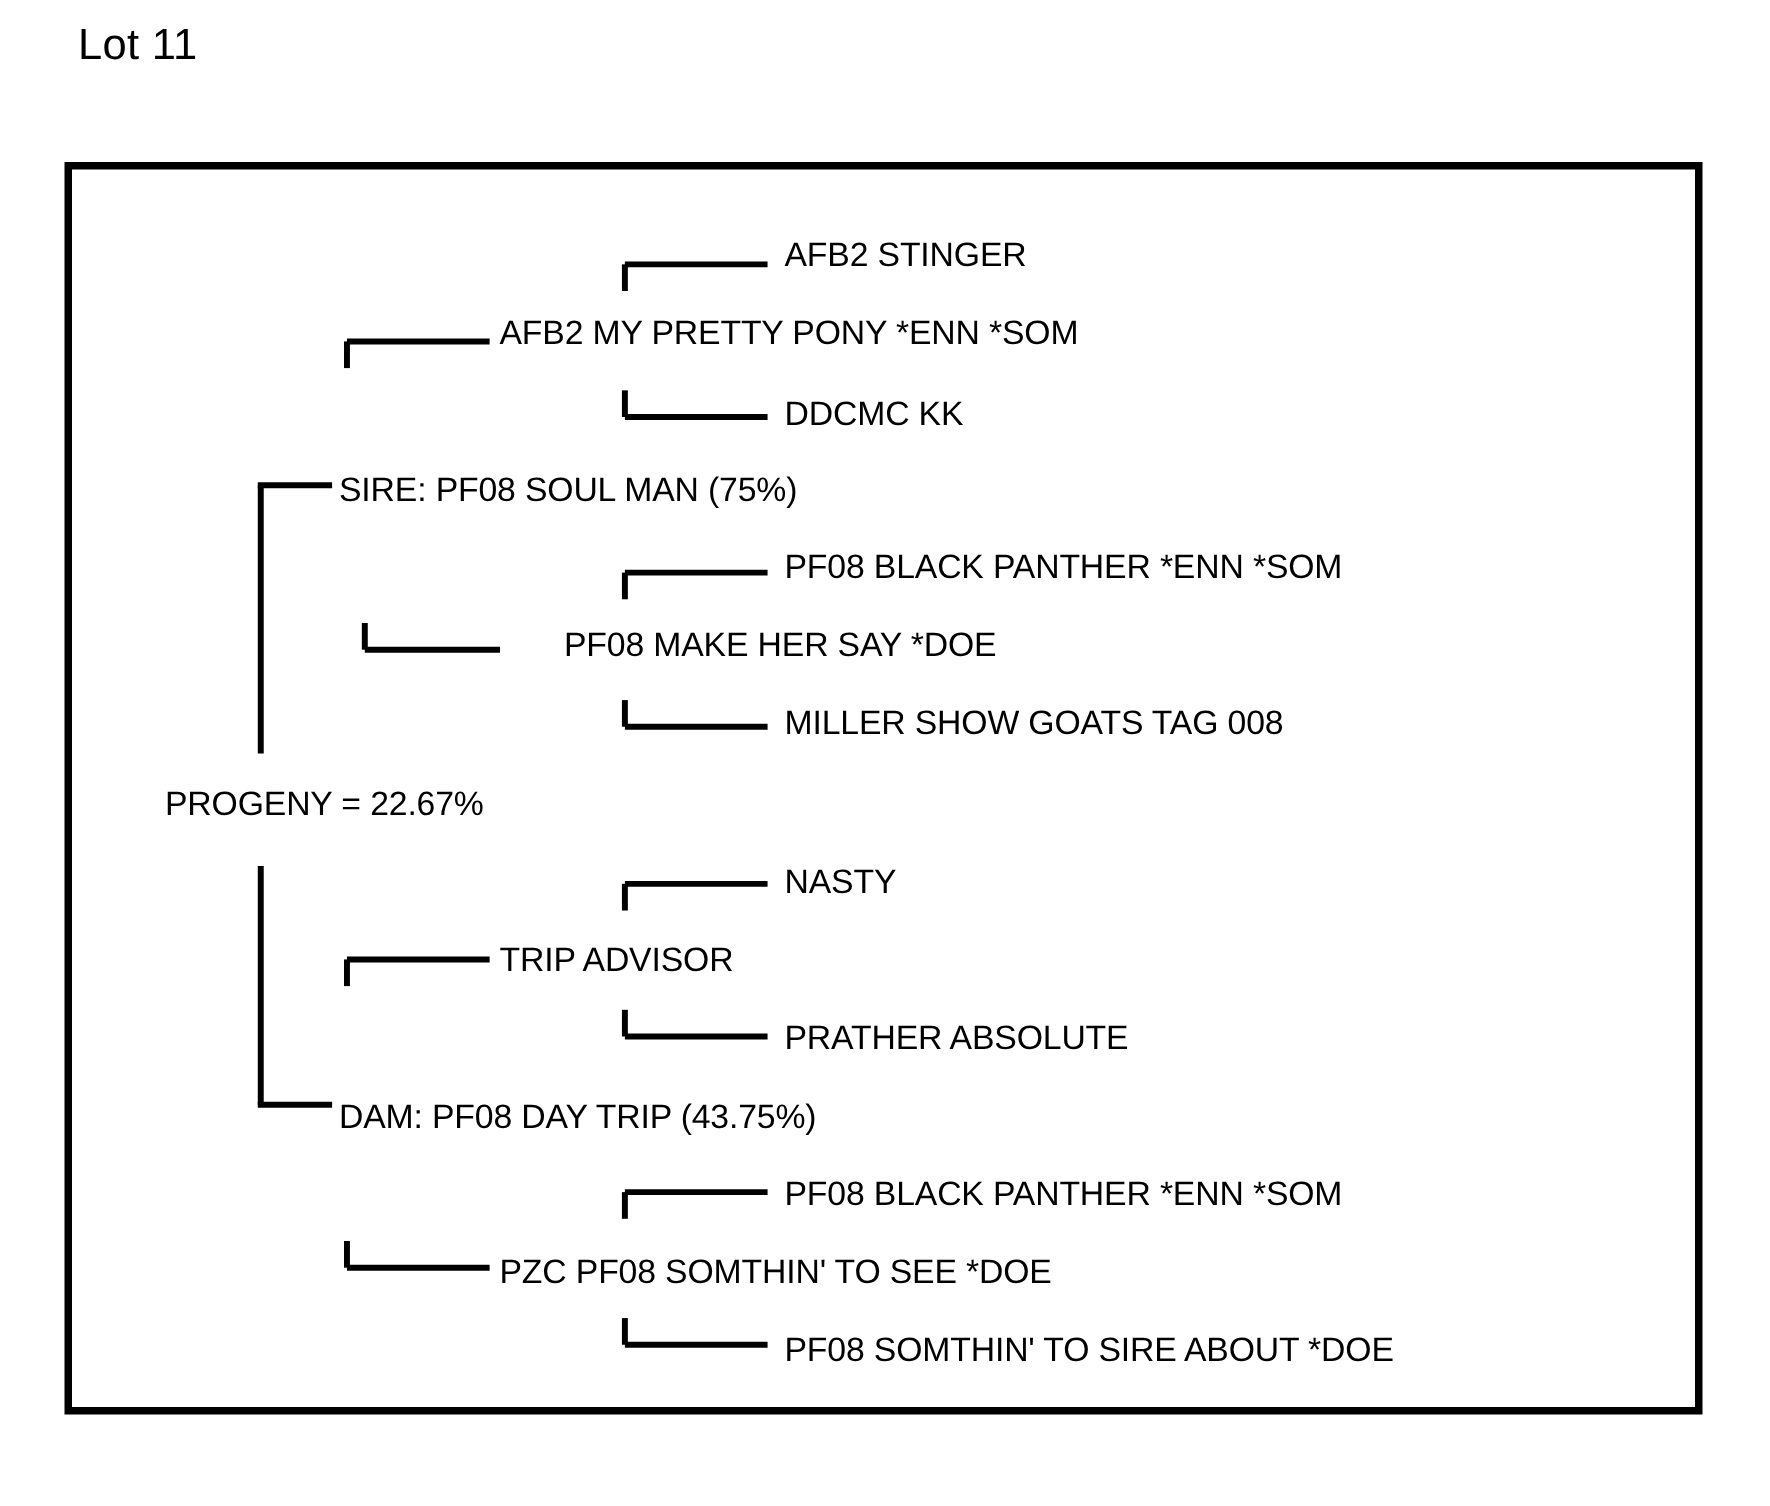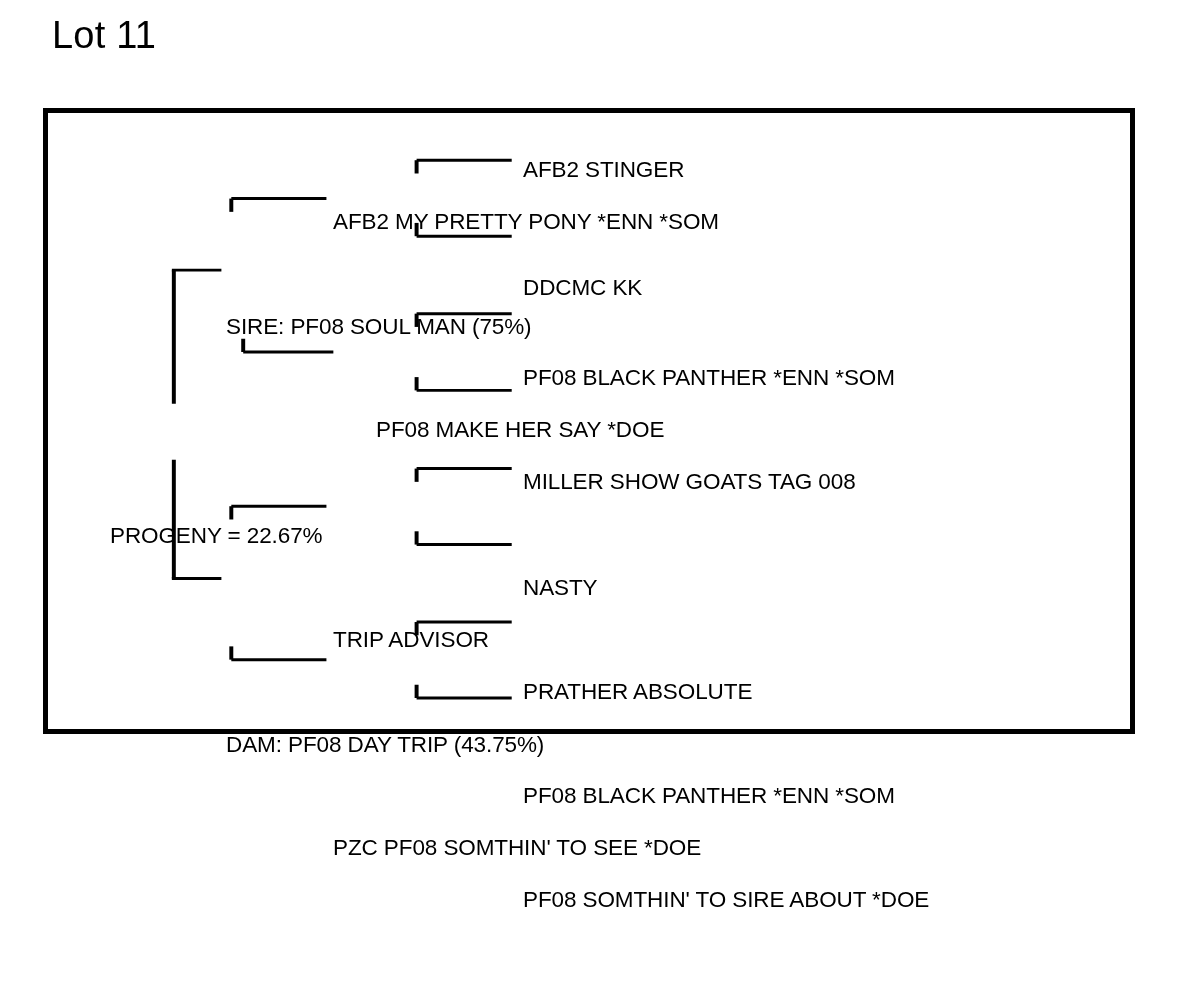--- a/index.html
+++ b/index.html
@@ -12,32 +12,32 @@
     height: 1004px;
     font-family: "Liberation Sans", sans-serif;
     color: #000000;
     position: relative;
     overflow: hidden;
   }
   #page-title {
     position: absolute;
     left: 52px;
     top: 14px;
-    font-size: 38px;
+    font-size: 29px;
     font-weight: 400;
     letter-spacing: 0.2px;
     color: #000;
     white-space: nowrap;
   }
   #pedigree-box {
     position: absolute;
     left: 43px;
     top: 108px;
     width: 1092px;
-    height: 626px;
+    height: 835px;
     border: 5px solid #000000;
     box-sizing: border-box;
     background: #ffffff;
   }
   #pedigree-canvas {
     position: absolute;
     left: 0;
     top: 0;
     width: 100%;
     height: 100%;
@@ -142,21 +142,21 @@
       <line x1="127" y1="470" x2="127" y2="631"></line>
       <line x1="125" y1="631" x2="175" y2="631"></line>
     </g>
 
   </svg>
 
   <div class="node-label" style="left:475px; top:46px;">AFB2 STINGER</div>
 
   <div class="node-label" style="left:285px; top:98px;">AFB2 MY PRETTY PONY *ENN *SOM</div>
 
-  <div class="node-label" style="left:475px; top:164px;">DDCMC KK</div>
+  <div class="node-label" style="left:475px; top:152px;">DDCMC KK</div>
 
   <div class="node-label" style="left:178px; top:203px;">SIRE: PF08 SOUL MAN (75%)</div>
 
   <div class="node-label" style="left:475px; top:254px;">PF08 BLACK PANTHER *ENN *SOM</div>
 
   <div class="node-label" style="left:288px; top:306px;margin-left:40px;">PF08 MAKE HER SAY *DOE</div>
 
   <div class="node-label" style="left:475px; top:358px;">MILLER SHOW GOATS TAG 008</div>
 
   <div class="node-label" style="left:62px; top:412px;">PROGENY = 22.67%</div>

